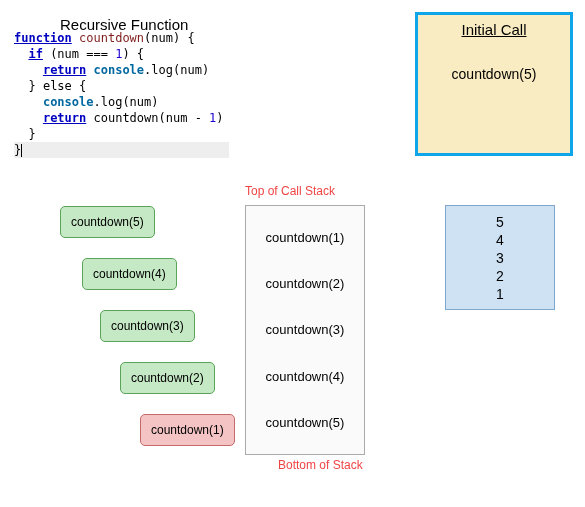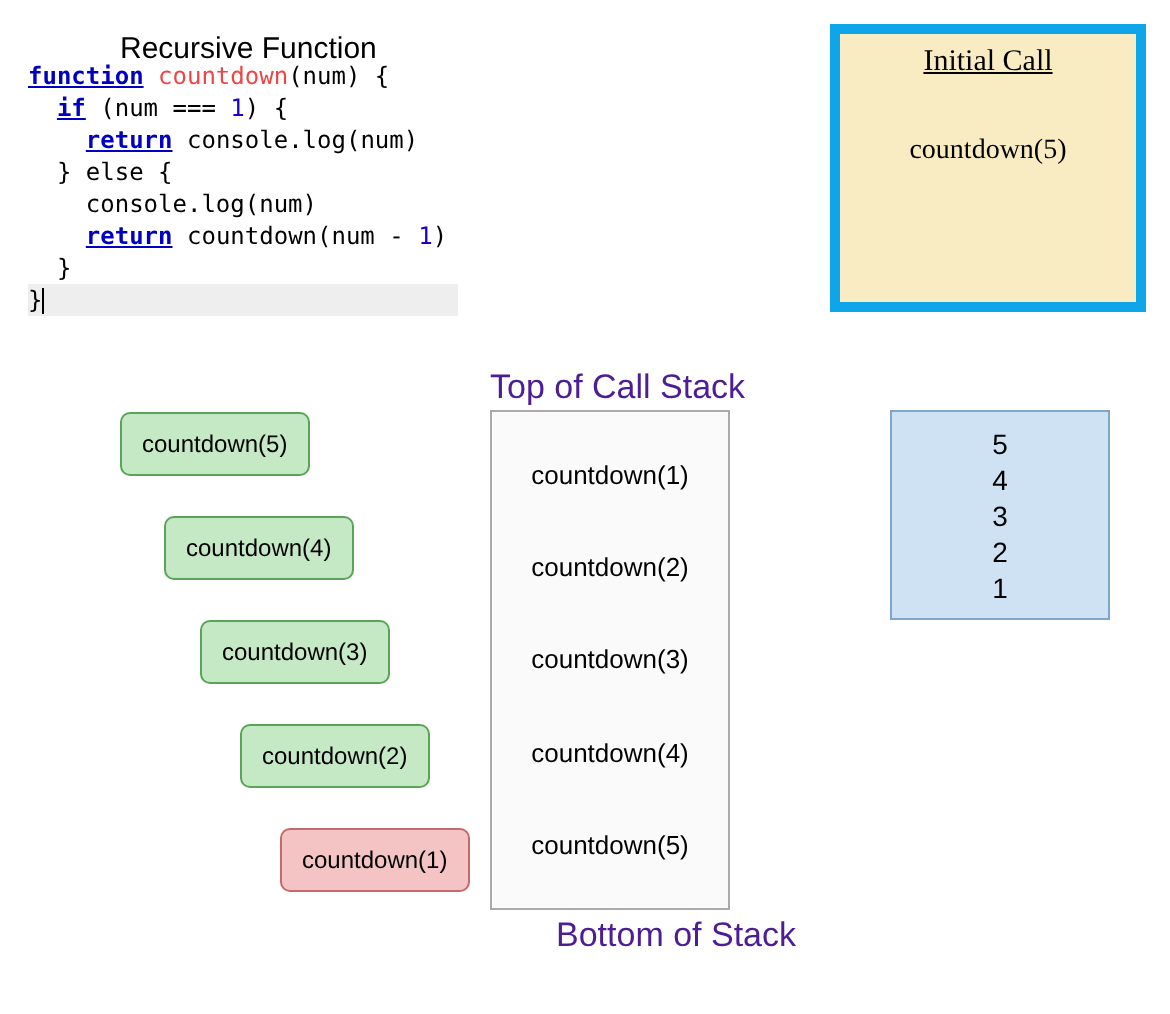--- a/index.html
+++ b/index.html
@@ -22,45 +22,44 @@
     position: absolute;
     left: 14px;
     top: 30px;
     width: 220px;
     font-family: Menlo, Consolas, monospace;
     font-size: 12px;
     line-height: 16px;
     white-space: pre;
   }
   .kw { color: #0000c0; font-weight: bold; text-decoration: underline; }
-  .fn { color: #ef4444; }
+  .fn { color: #7f1d1d; }
   .num { color: #1c00cf; }
-  .obj { color: #000000; }
+  .obj { color: #0369a1; font-weight: bold; }
   .code-last-line {
     background: #eee;
     display: block;
     width: 215px;
   }
   .cursor {
     display: inline-block;
     width: 1px;
     height: 13px;
     background: #000;
     vertical-align: text-bottom;
   }
   .initial-call {
     position: absolute;
     right: 12px;
     top: 12px;
     width: 158px;
     height: 144px;
     background: #faecc2;
-    border: 5px solid #0ea5e9;
+    border: 3px solid #0ea5e9;
     text-align: center;
-    font-family: Liberation Serif, serif;
   }
   .initial-call-title {
     text-decoration: underline;
     font-size: 15px;
     margin-top: 6px;
   }
   .initial-call-value {
     margin-top: 28px;
     font-size: 14px;
   }
@@ -90,22 +89,22 @@
     background: #fafafa;
     display: flex;
     flex-direction: column;
     justify-content: space-around;
     align-items: center;
     padding: 8px 0;
     font-size: 13px;
   }
   .stack-label {
     position: absolute;
-    font-size: 17px;
-    color: #4c1d95;
+    font-size: 12px;
+    color: #ef4444;
     white-space: nowrap;
   }
   .output-box {
     position: absolute;
     right: 30px;
     top: 205px;
     width: 110px;
     height: 105px;
     background: #cfe2f3;
     border: 1px solid #7fa6cc;

